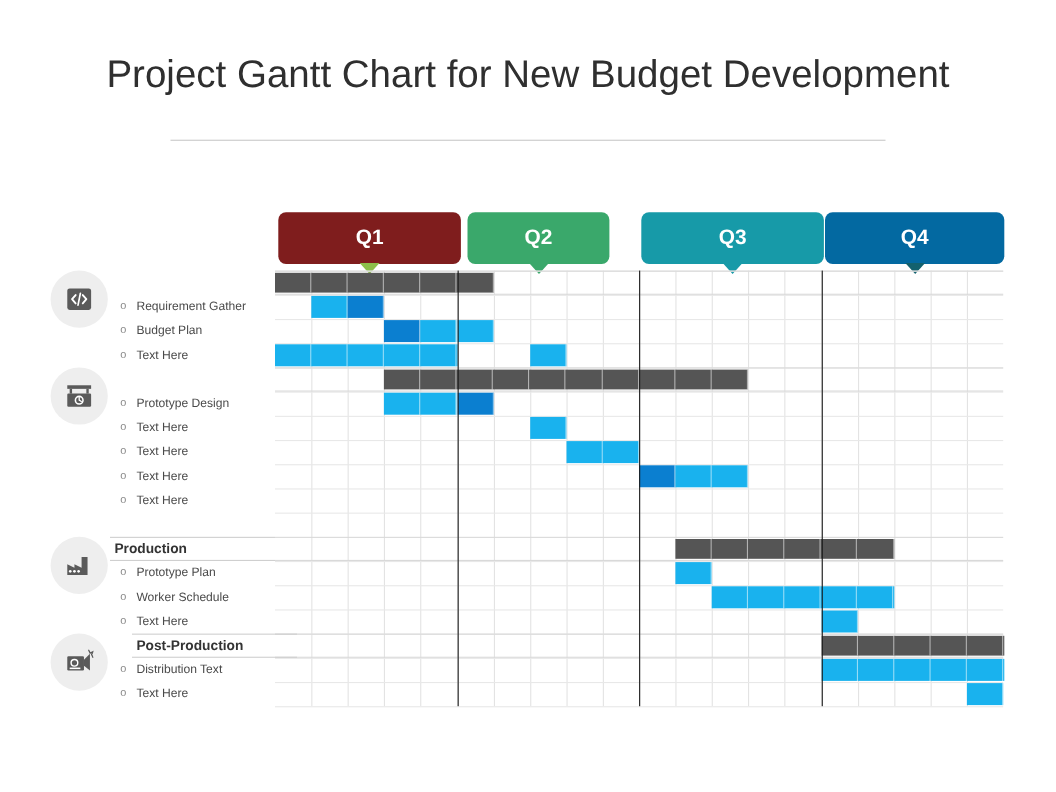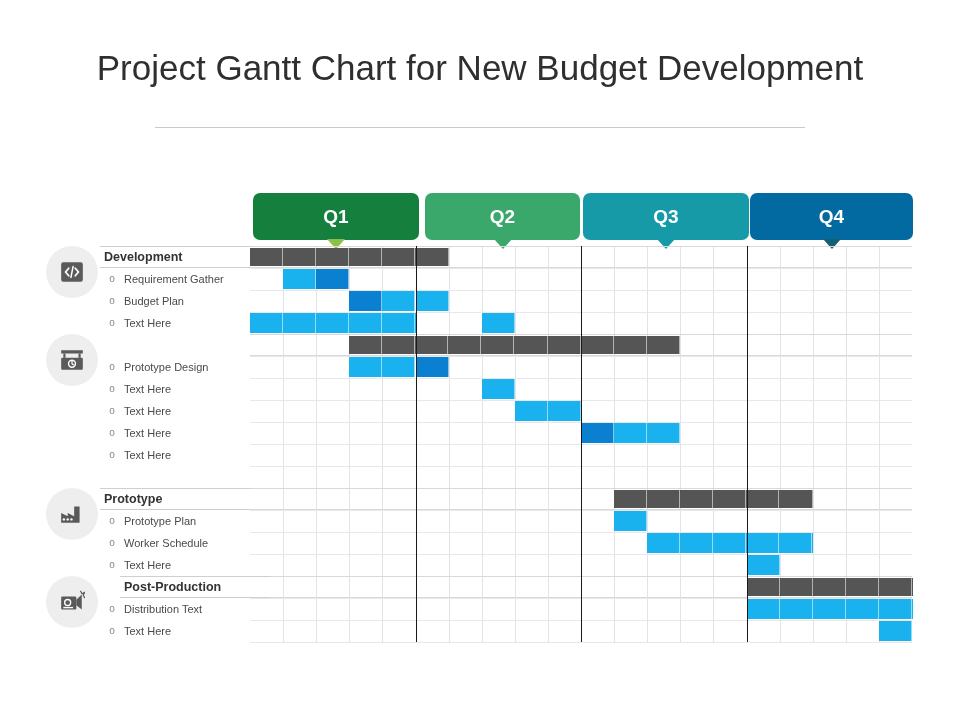--- a/index.html
+++ b/index.html
@@ -192,25 +192,25 @@
   }
   .iconbadge svg { display: block; }
 </style>
 </head>
 <body>
 
 <div class="title">Project Gantt Chart for New Budget Development</div>
 <div class="title-rule"></div>
 
 <div class="quarters" id="quarters">
-    <div class="qtab" style="left: 0px; width: 166px; background: #15803d; color: rgb(255, 255, 255);">
+    <div class="qtab" style="left: 0px; width: 166px; background: #7f1d1d; color: rgb(255, 255, 255);">
       <span>Q1</span>
       <span class="qpointer" style="color: rgb(140, 191, 74);"></span>
     </div>
-    <div class="qtab" style="left: 172px; width: 155px; background: rgb(58, 168, 107); color: rgb(255, 255, 255);">
+    <div class="qtab" style="left: 172px; width: 129px; background: rgb(58, 168, 107); color: rgb(255, 255, 255);">
       <span>Q2</span>
       <span class="qpointer" style="color: rgb(58, 168, 107);"></span>
     </div>
     <div class="qtab" style="left: 330px; width: 166px; background: rgb(23, 154, 168); color: rgb(255, 255, 255);">
       <span>Q3</span>
       <span class="qpointer" style="color: rgb(23, 154, 168);"></span>
     </div>
     <div class="qtab" style="left: 497px; width: 163px; background: #0369a1; color: rgb(255, 255, 255);">
       <span>Q4</span>
       <span class="qpointer" style="color: rgb(19, 97, 110);"></span>
@@ -364,23 +364,20 @@
         <span class="seg" style="left: 33px; width: 33px;"></span>
         <span class="seg" style="left: 66px; width: 33px;"></span>
         <span class="seg" style="left: 99px; width: 33px;"></span>
         <span class="seg" style="left: 132px; width: 33px;"></span>
       </div>
       <div class="bar light" style="left: 629px; width: 33px; top: 375px; height: 20px;">
         <span class="seg" style="left: 0px; width: 33px;"></span>
       </div>
     </div>
   <div class="labelcol" id="labelcol">
-      <div class="row group" style="top: 0px; height: 22px;">
-        <span class="rlabel">Development</span>
-      </div>
       <div class="row task" style="top: 22px; height: 22px;">
         <span class="bullet">o</span>
         <span class="rlabel">Requirement Gather</span>
       </div>
       <div class="row task" style="top: 44px; height: 22px;">
         <span class="bullet">o</span>
         <span class="rlabel">Budget Plan</span>
       </div>
       <div class="row task" style="top: 66px; height: 22px;">
         <span class="bullet">o</span>
@@ -400,21 +397,21 @@
       </div>
       <div class="row task" style="top: 176px; height: 22px;">
         <span class="bullet">o</span>
         <span class="rlabel">Text Here</span>
       </div>
       <div class="row task" style="top: 198px; height: 22px;">
         <span class="bullet">o</span>
         <span class="rlabel">Text Here</span>
       </div>
       <div class="row group" style="top: 242px; height: 22px;">
-        <span class="rlabel">Prototype</span>
+        <span class="rlabel">Production</span>
       </div>
       <div class="row task" style="top: 264px; height: 22px;">
         <span class="bullet">o</span>
         <span class="rlabel">Prototype Plan</span>
       </div>
       <div class="row task" style="top: 286px; height: 22px;">
         <span class="bullet">o</span>
         <span class="rlabel">Worker Schedule</span>
       </div>
       <div class="row task" style="top: 308px; height: 22px;">

